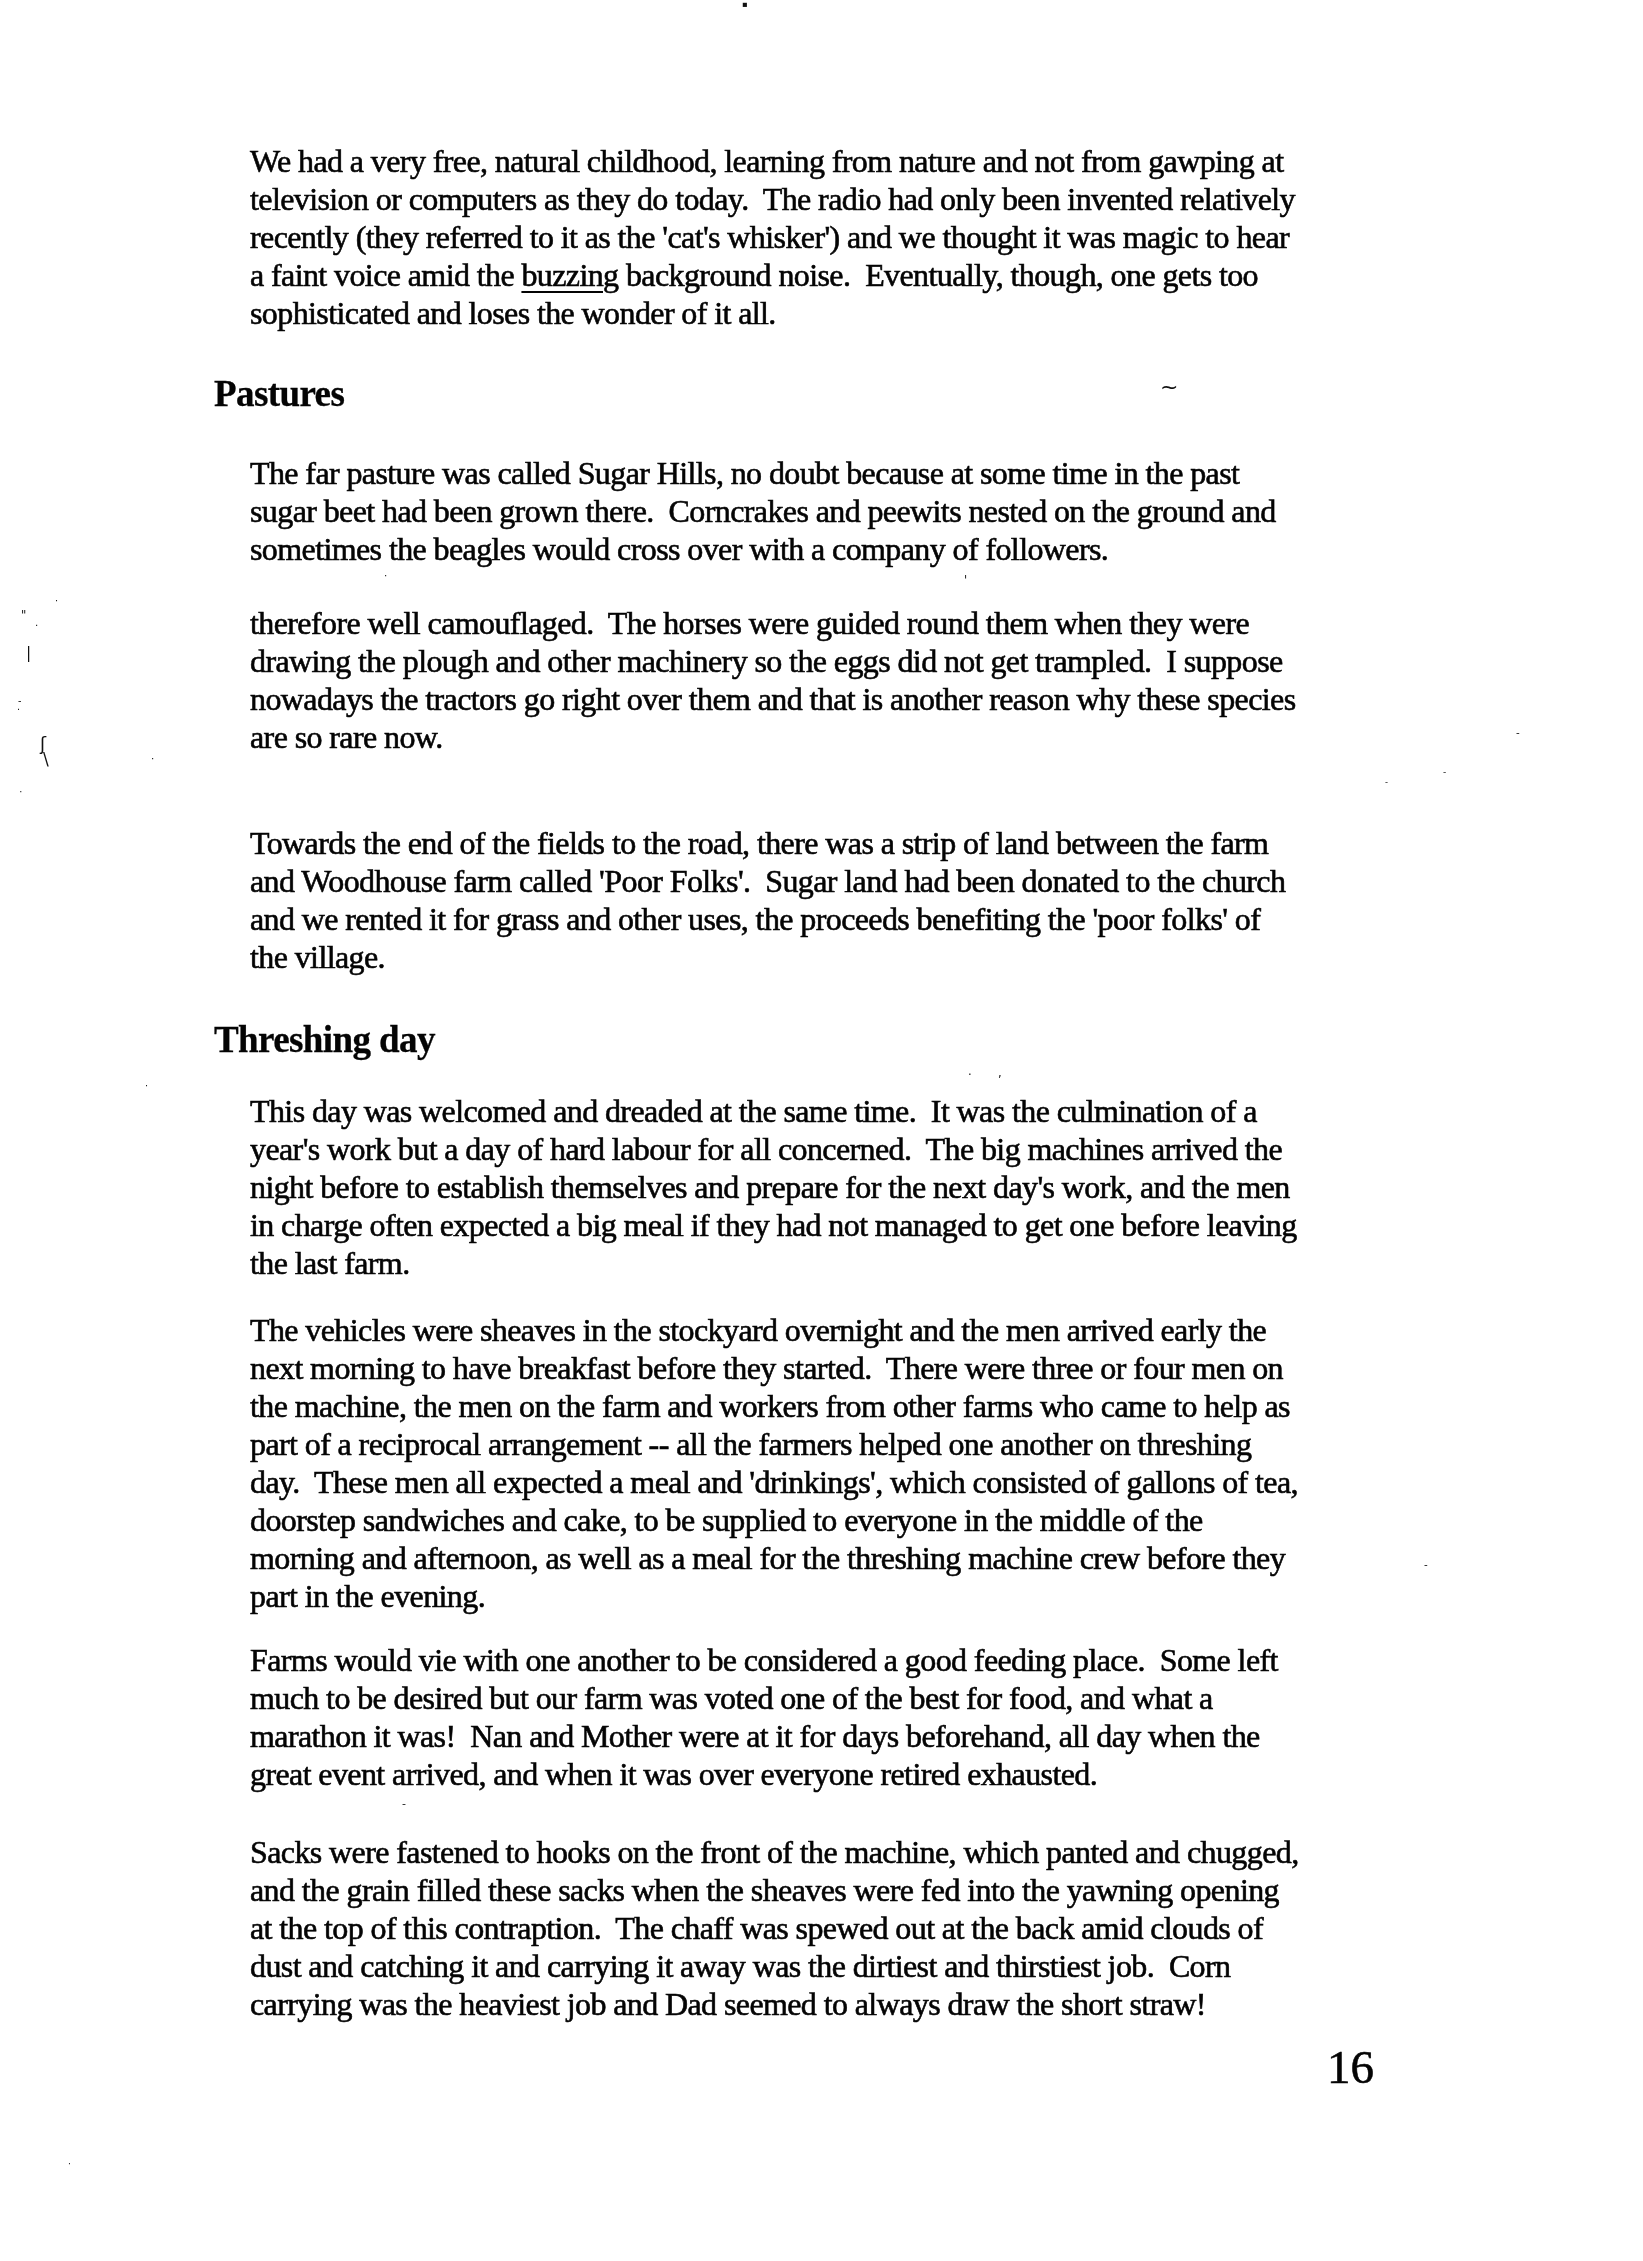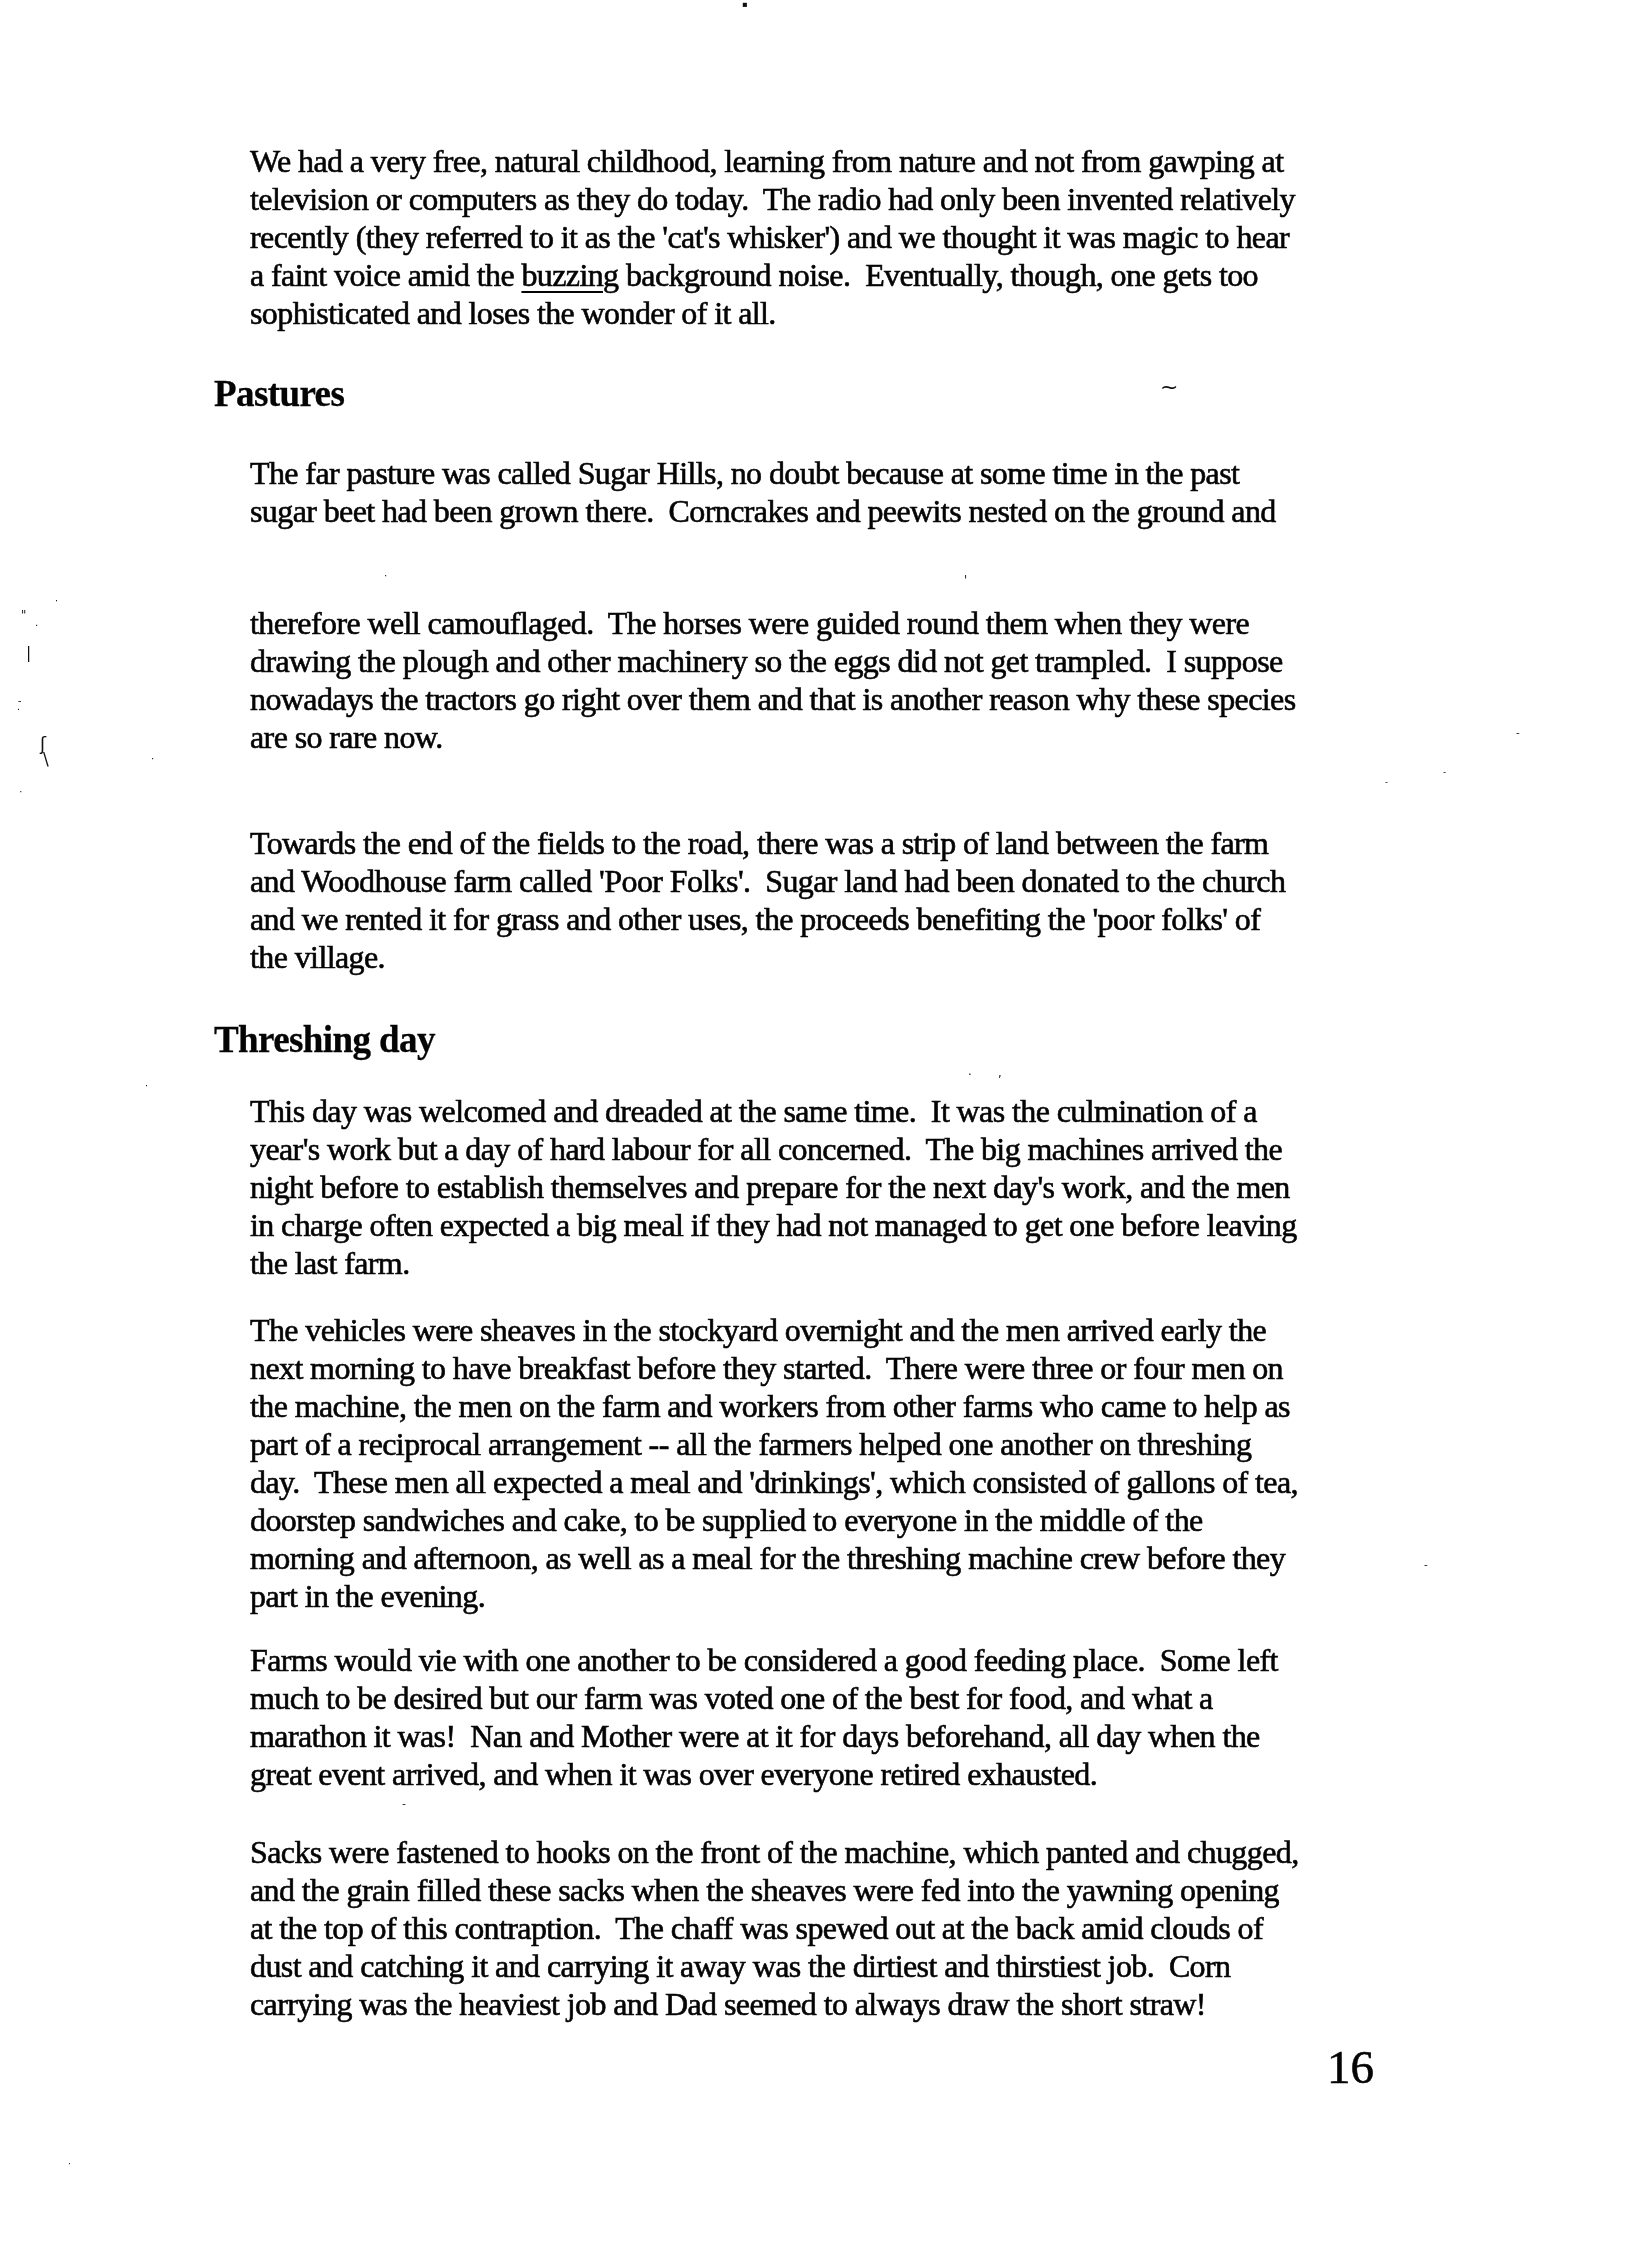--- a/index.html
+++ b/index.html
@@ -73,20 +73,21 @@
     <div class="line">recently (they referred to it as the 'cat's whisker') and we thought it was magic to hear</div>
     <div class="line"><span>a faint voice amid the </span><span class="underlined">buzzing</span><span> background noise.  Eventually, though, one gets too</span></div>
     <div class="line">sophisticated and loses the wonder of it all.</div>
   </div>
 
   <h2 class="block heading" style="top:371px">Pastures</h2>
 
   <div class="block para" style="top:454px">
     <div class="line">The far pasture was called Sugar Hills, no doubt because at some time in the past</div>
     <div class="line">sugar beet had been grown there.  Corncrakes and peewits nested on the ground and</div>
+    <div class="line">sometimes the beagles would cross over with a company of followers.</div>
   </div>
 
   <div class="block para" style="top:604px">
     <div class="line">therefore well camouflaged.  The horses were guided round them when they were</div>
     <div class="line">drawing the plough and other machinery so the eggs did not get trampled.  I suppose</div>
     <div class="line">nowadays the tractors go right over them and that is another reason why these species</div>
     <div class="line">are so rare now.</div>
   </div>
 
   <div class="block para" style="top:824px">

